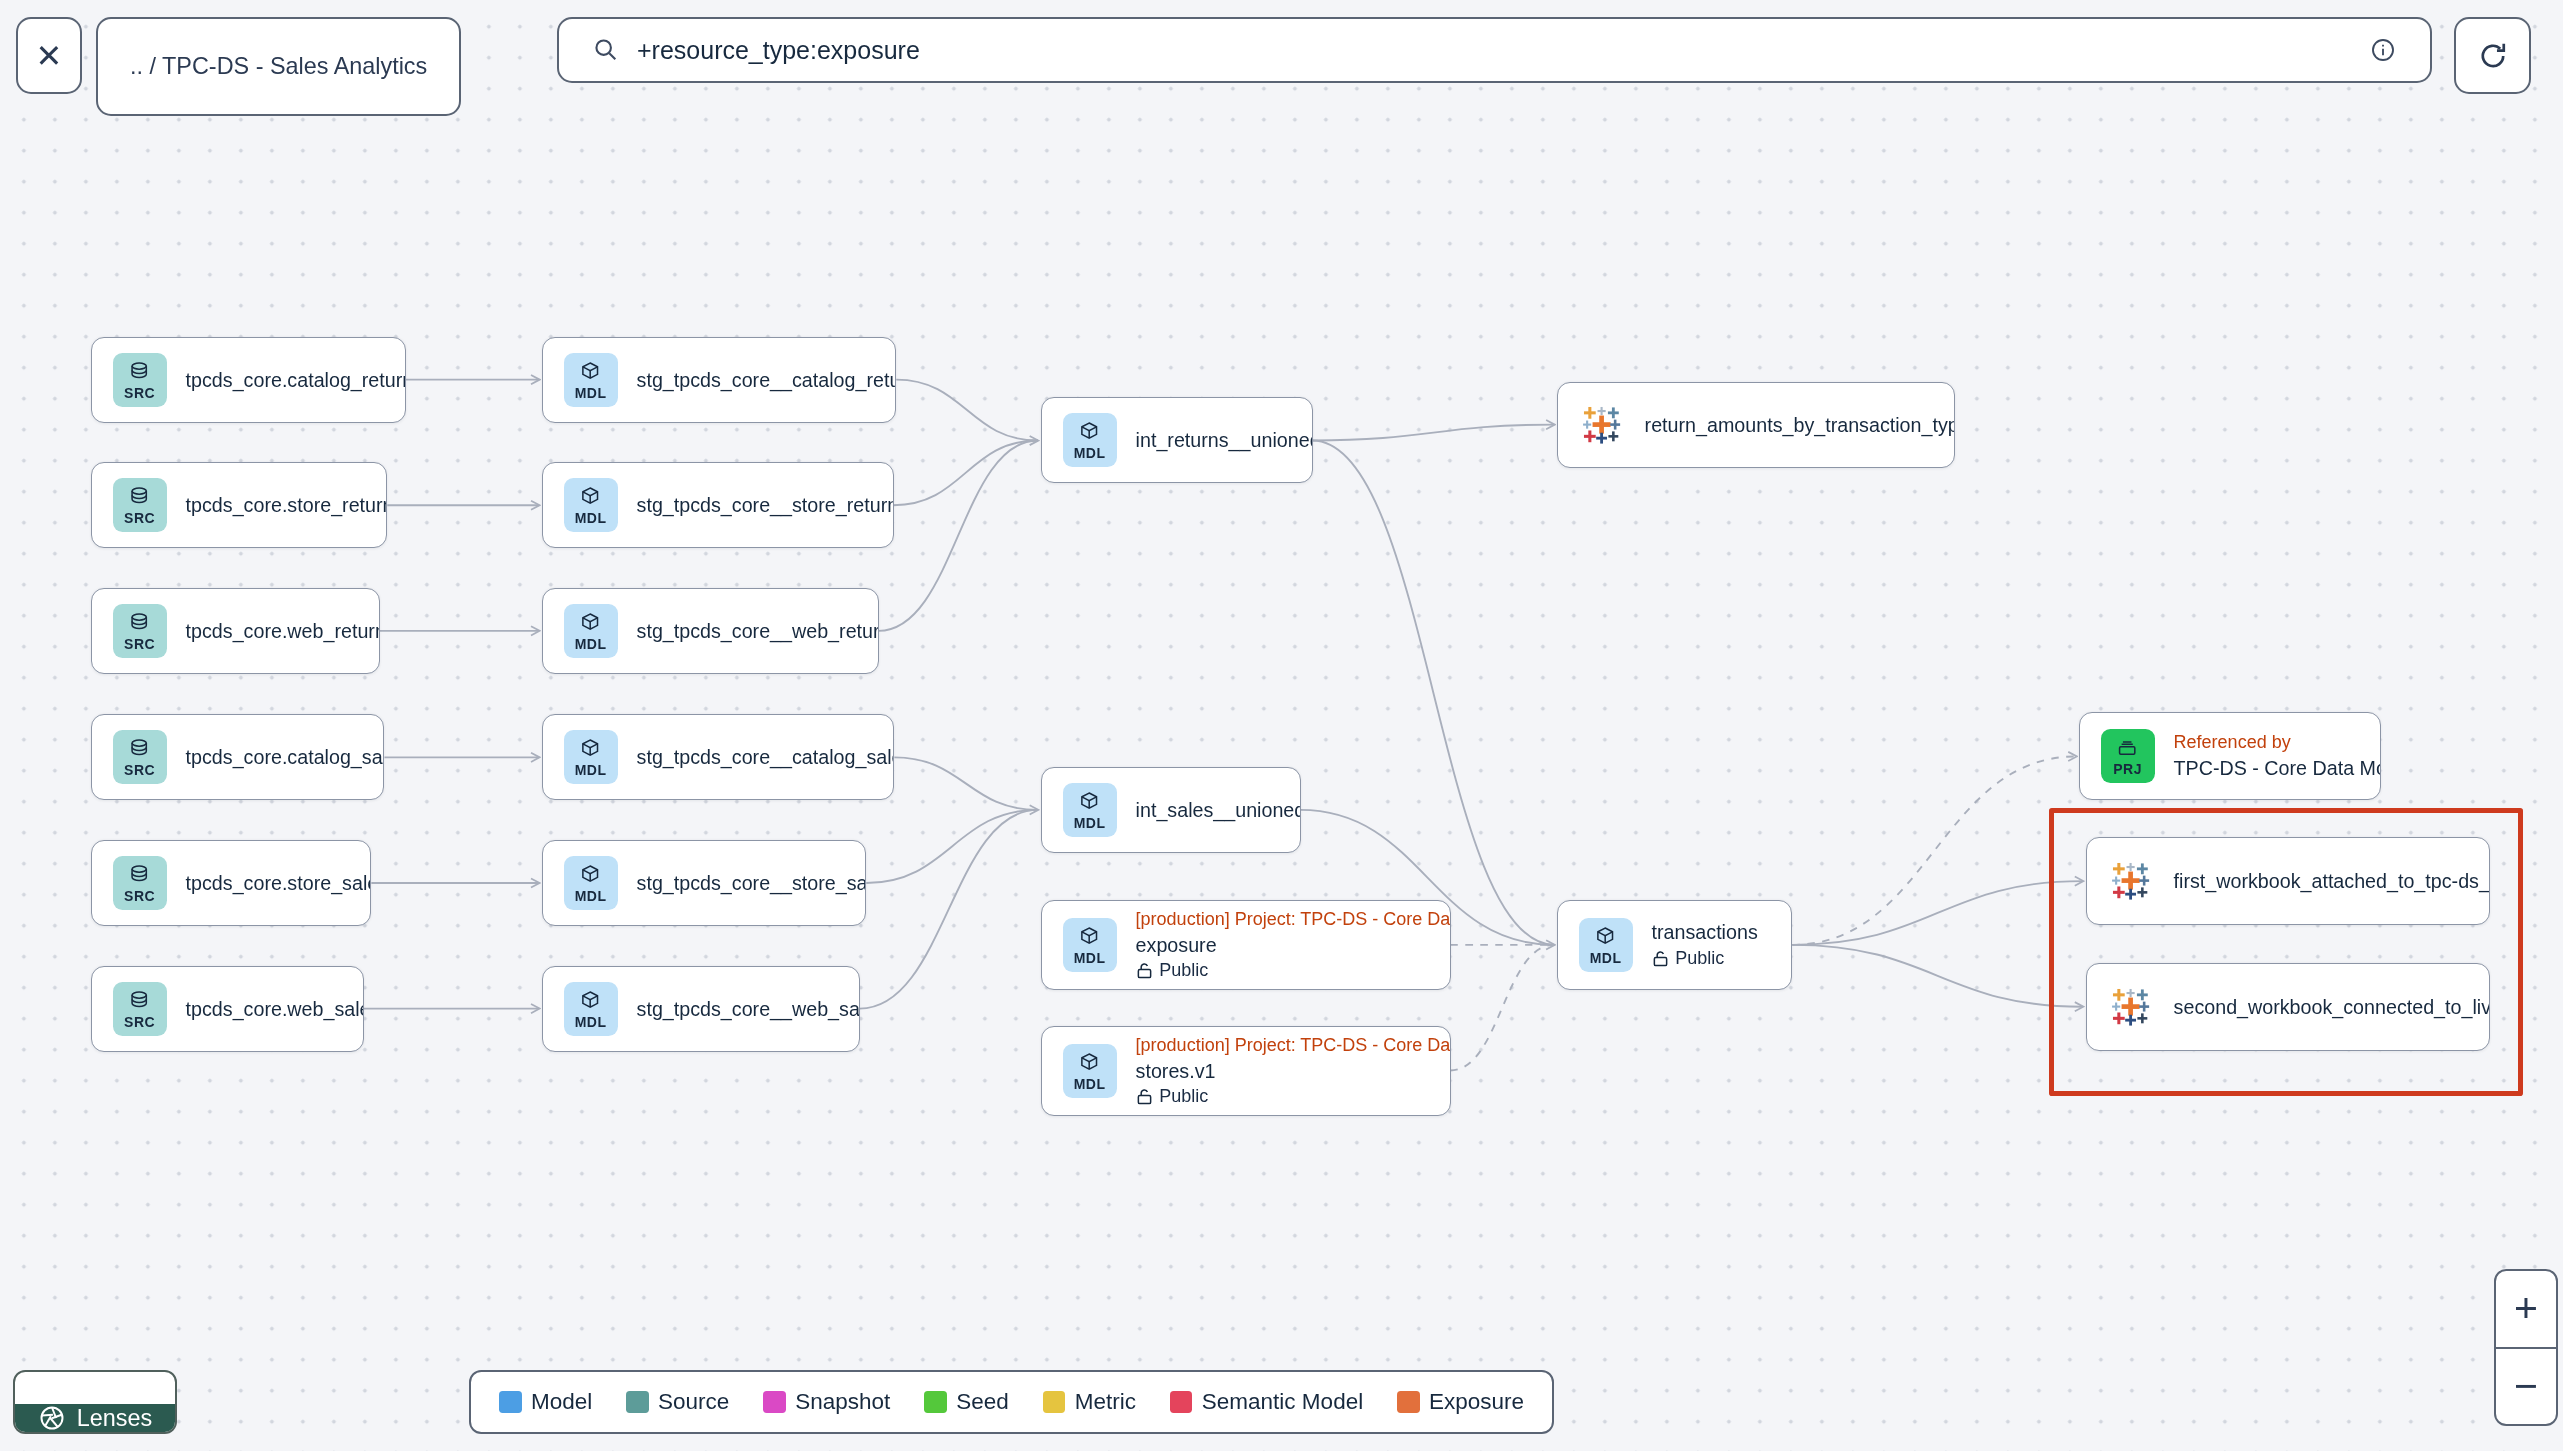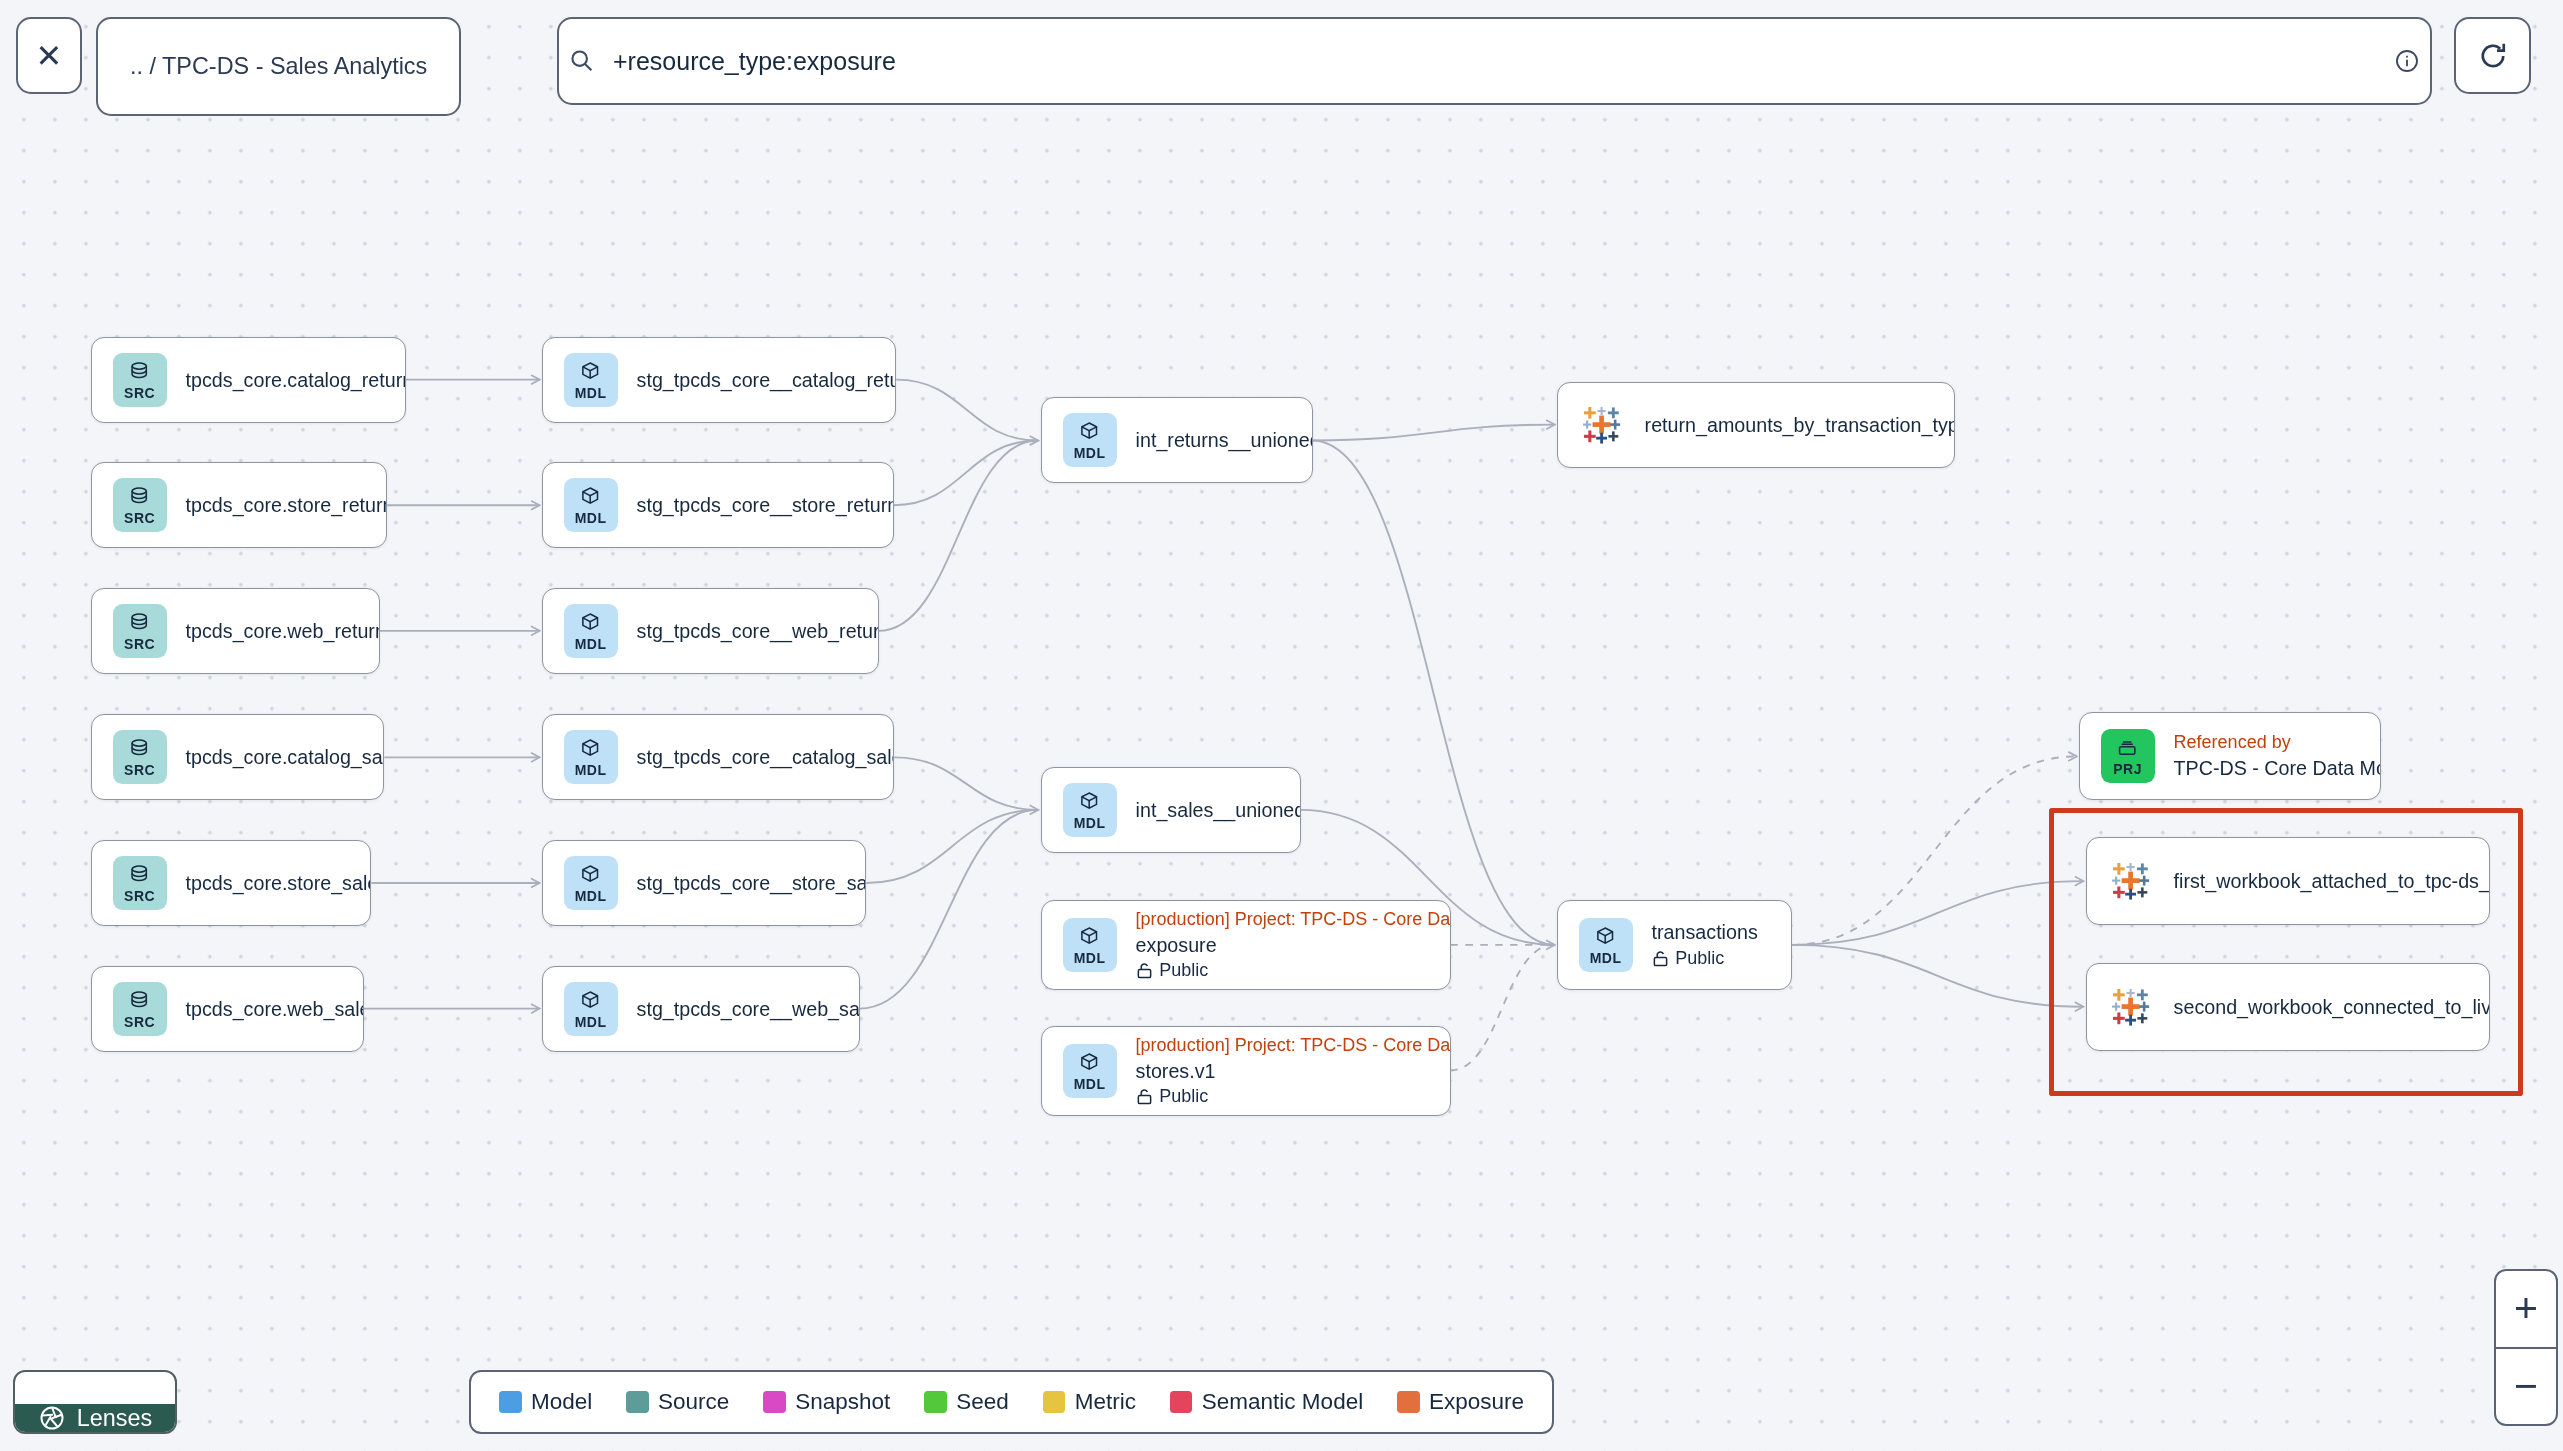--- a/index.html
+++ b/index.html
@@ -13,23 +13,23 @@
   }
   
   .tb-btn{
     position:absolute;background:#fff;border:2.3px solid #5a6474;border-radius:15px;
     display:flex;align-items:center;justify-content:center;box-sizing:border-box;
     color:#2b3a52;
   }
   .close-btn{left:16px;top:17px;width:66px;height:77px;font-size:32px;cursor:pointer;}
   .crumb{left:96px;top:17px;height:99px;padding:0 32px;font-size:23.4px;cursor:pointer;}
   .searchbar{
-    position:absolute;left:557px;top:17px;width:1875px;height:88px;
+    position:absolute;left:557px;top:17px;width:1875px;height:66px;
     background:#fff;border:2.3px solid #5a6474;border-radius:15px;box-sizing:border-box;
-    display:flex;align-items:center;padding:0 9px;gap:15px;
+    display:flex;align-items:center;padding:0 33px;gap:15px;
   }
   .searchbar input{
     flex:1;border:none;outline:none;font-size:25px;color:#17293e;background:transparent;
     font-family:"Liberation Sans","DejaVu Sans",sans-serif;
   }
   .refresh-btn{left:2454px;top:17px;width:77px;height:77px;cursor:pointer;}
   .icon-svg{display:block;}
   
   #canvas{position:absolute;left:0;top:0;width:2563px;height:1451px;}
   #edges{position:absolute;left:0;top:0;pointer-events:none;}

